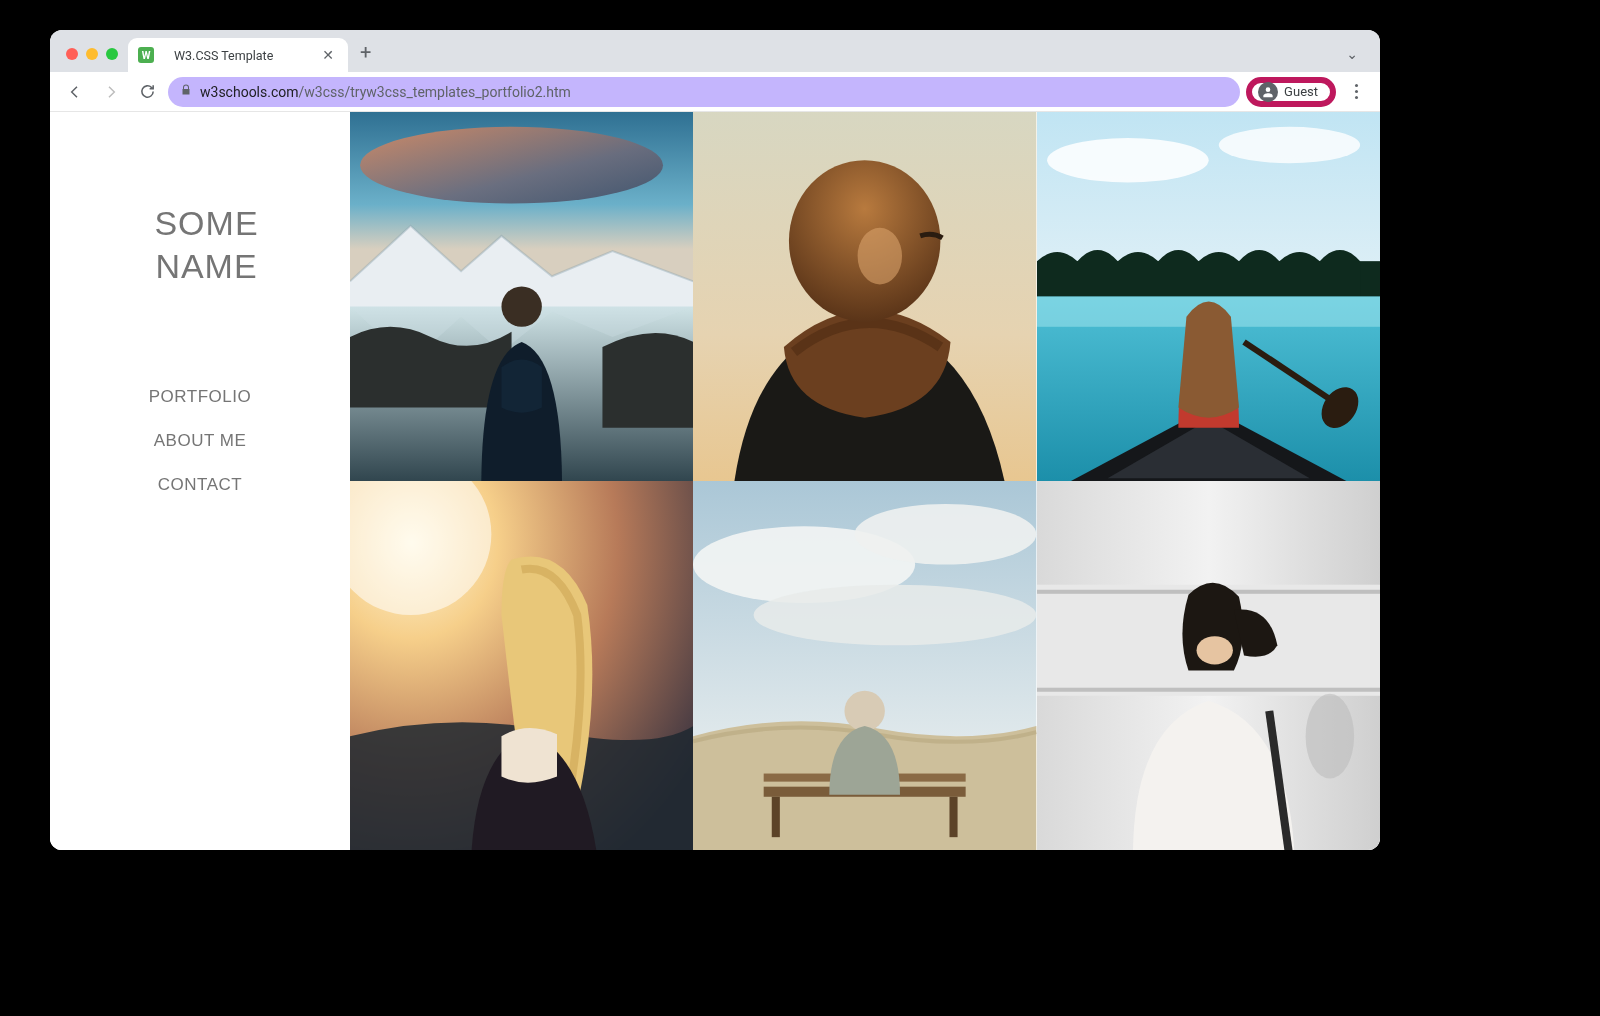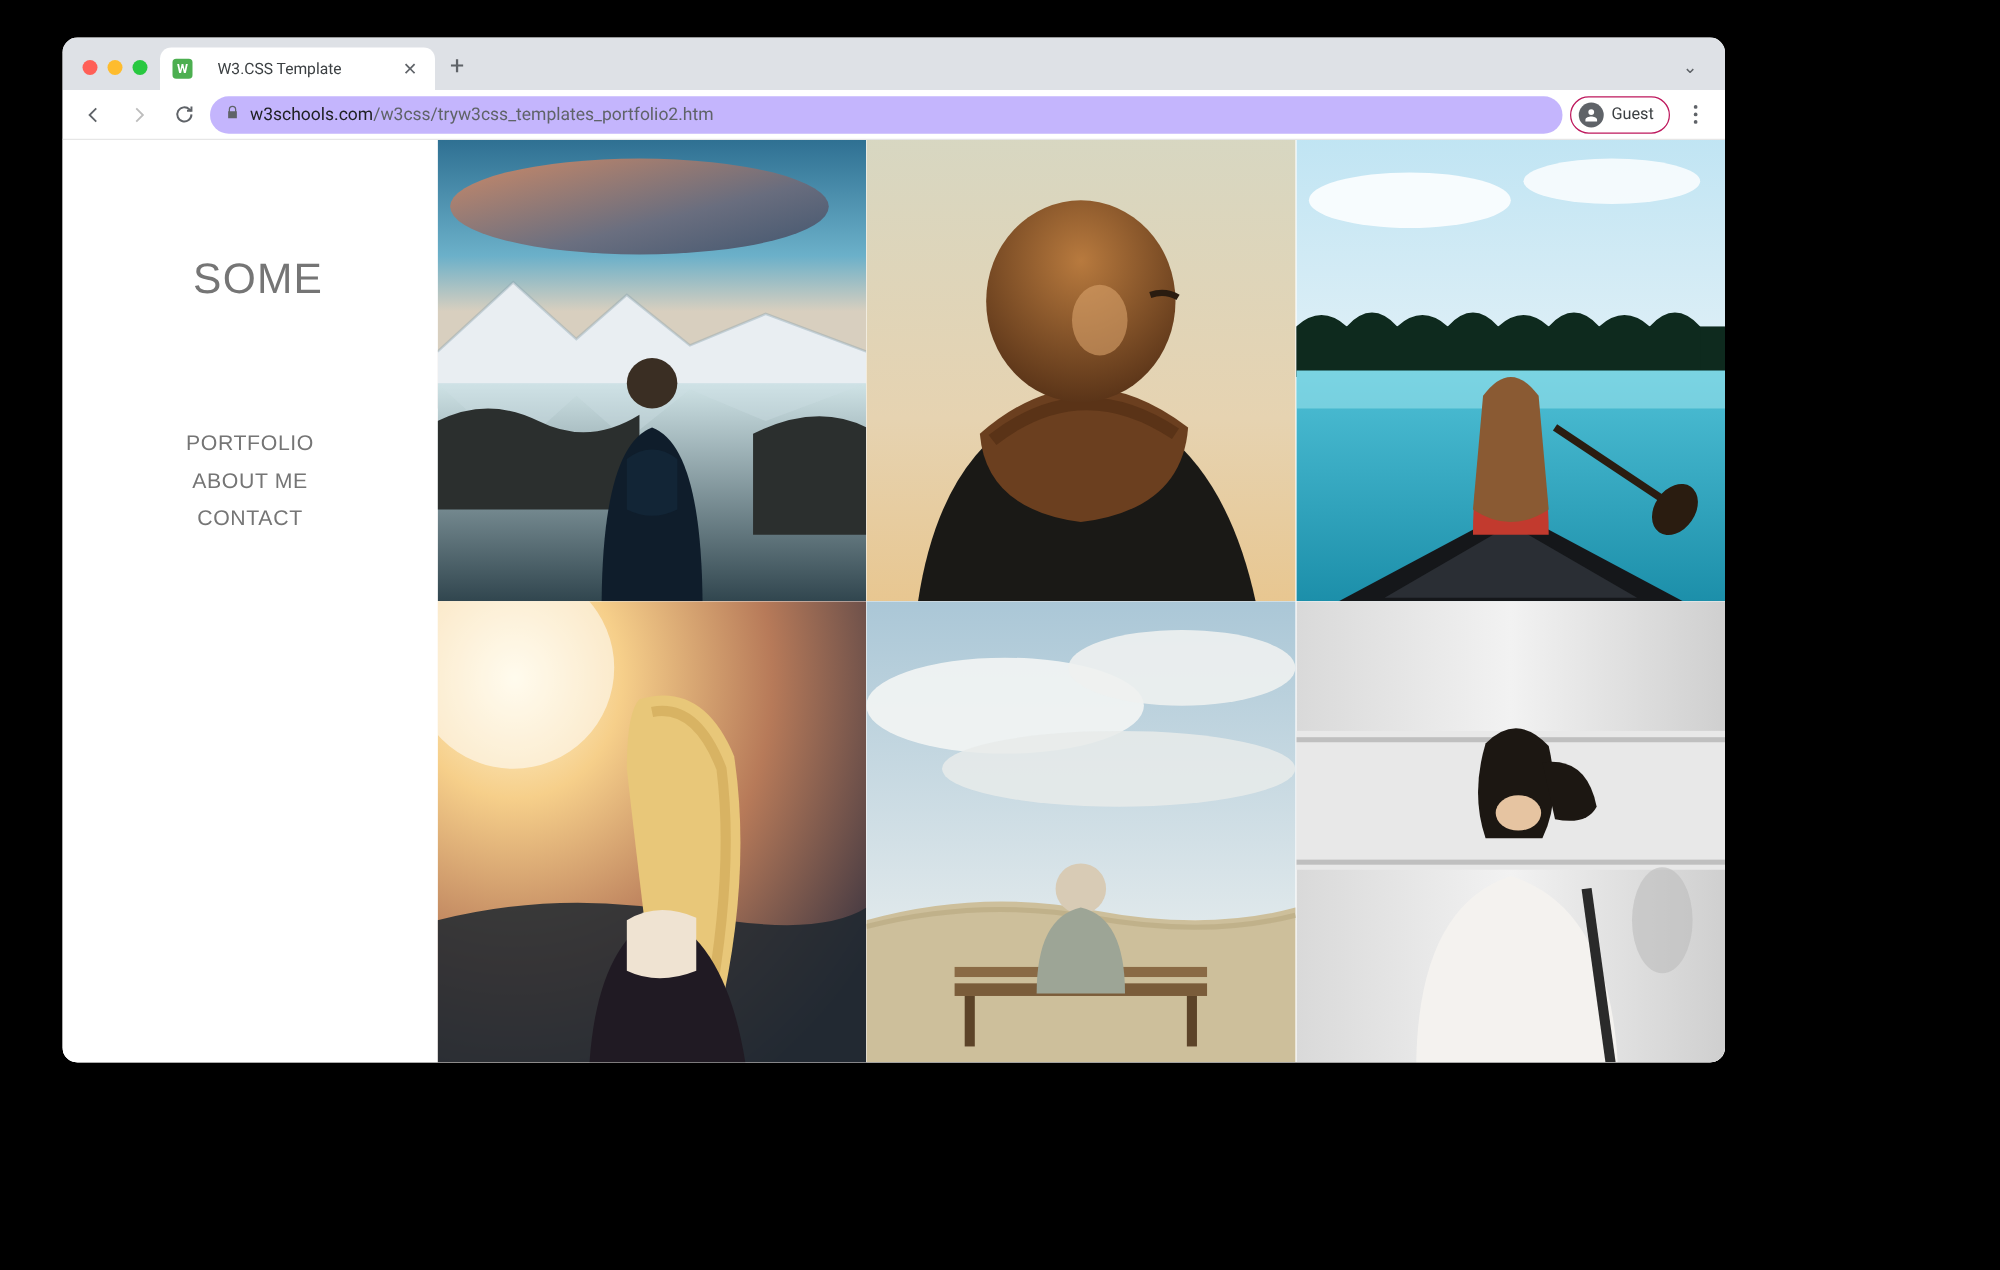--- a/index.html
+++ b/index.html
@@ -57,39 +57,39 @@
     .tbtn { width:30px; height:30px; display:flex; align-items:center; justify-content:center; color:#5f6368; border-radius:15px; cursor:pointer; }
     .tbtn.disabled { color:#b7b7b7; cursor:default; }
     .omnibox {
       flex:1; height:30px; background:#c4b5fd; border-radius:15px;
       display:flex; align-items:center; padding:0 12px; gap:8px;
       font-size:14px; color:#202124;
     }
     .omnibox .lock { color:#5f6368; font-size:12px; }
     .omnibox .url-dim { color:#5f6368; }
     .guest-chip {
-      height:30px; border:1px solid #be185d; border-radius:15px;
+      height:30px; border:6px solid #be185d; border-radius:15px;
       display:flex; align-items:center; gap:6px; padding:0 12px 0 6px;
       font-size:13px; color:#3c4043; cursor:pointer;
     }
     .guest-chip .avatar { width:20px; height:20px; border-radius:50%; background:#5f6368; display:flex; align-items:center; justify-content:center; }
     .guest-chip .avatar svg { width:14px; height:14px; fill:#fff; }
     .kebab { width:28px; display:flex; flex-direction:column; align-items:center; justify-content:center; gap:3px; cursor:pointer; }
     .kebab span { width:3px; height:3px; background:#5f6368; border-radius:50%; }
 
     
     .viewport { flex:1; display:flex; overflow:hidden; background:#fff; }
     .sidebar {
       width: 300px; background:#fff;
       padding-top: 90px;
       text-align:center;
       color:#757575; font-family: Arial, sans-serif;
     }
     .brand { font-size: 34px; font-weight:400; color:#757575; line-height:1.25; letter-spacing:1px;padding-left:13px; }
-    .navlist { margin-top: 100px; display:flex; flex-direction:column; gap:10px; }
+    .navlist { margin-top: 100px; display:flex; flex-direction:column; gap:24px; }
     .navlink { font-size:17px; color:#757575; cursor:pointer; letter-spacing:.5px; }
 
     .grid {
       flex:1; display:grid;
       grid-template-columns: repeat(3, 1fr);
       grid-auto-rows: 1fr;
     }
     .tile { position:relative; overflow:hidden; cursor:pointer; }
     .tile svg { width:100%; height:100%; display:block; }
 
@@ -156,20 +156,21 @@
         <span></span>
         <span></span>
       </div>
   </div>
 
   <div class="viewport">
 
     <aside class="sidebar">
       <div class="brand">
         <div>SOME</div>
+        <div>NAME</div>
       </div>
       <nav class="navlist">
         <a class="navlink">PORTFOLIO</a>
         <a class="navlink">ABOUT ME</a>
         <a class="navlink">CONTACT</a>
       </nav>
     </aside>
 
     <div class="grid">
 

